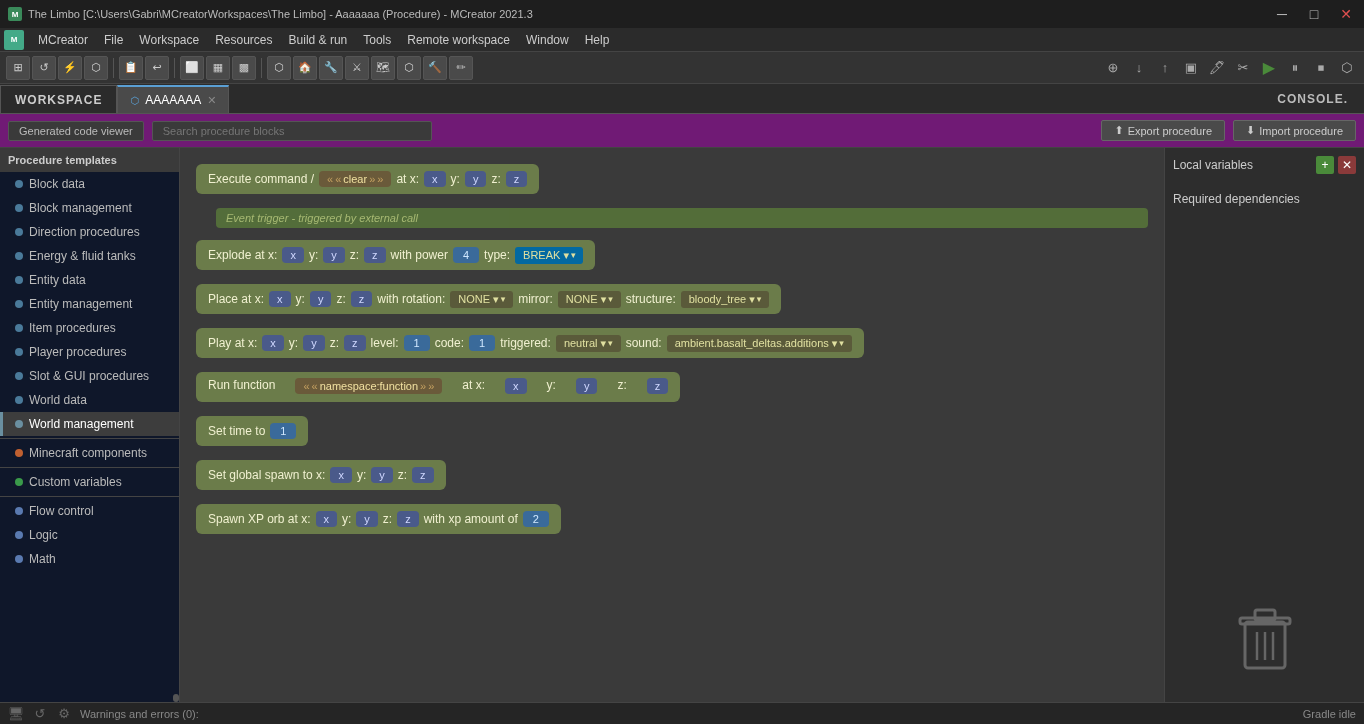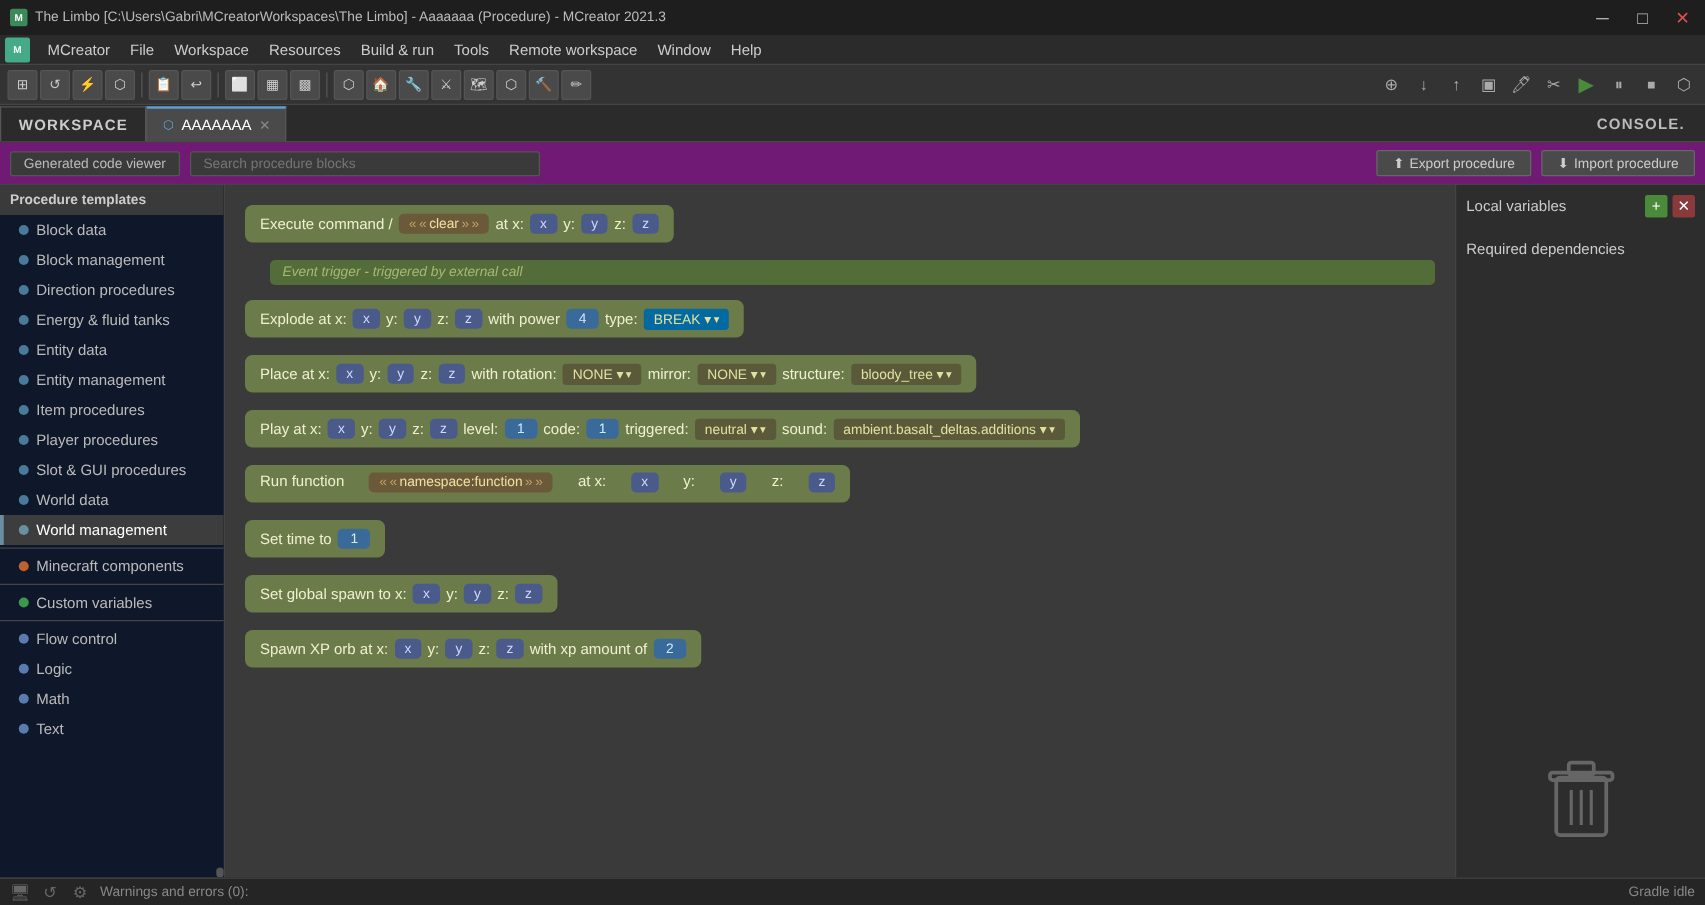--- a/index.html
+++ b/index.html
@@ -564,24 +564,20 @@
       <span>Flow control</span>
     </div>
     <div class="sidebar-item">
       <div class="color-dot" style="background:#5a7ab0;"></div>
       <span>Logic</span>
     </div>
     <div class="sidebar-item">
       <div class="color-dot" style="background:#5a7ab0;"></div>
       <span>Math</span>
     </div>
-    <div class="sidebar-item">
-      <div class="color-dot" style="background:#5a7ab0;"></div>
-      <span>Text</span>
-    </div>
 
     <div style="height:8px;width:6px;background:#555;border-radius:3px;align-self:flex-end;margin-top:auto;margin-right:0;"></div>
   </div>
 
   <div id="workspace-area">
     <div id="blocks-canvas">
 
       <div class="block-row">
         <div class="block-main" style="background:#6b7c4a;border-radius:6px;padding:6px 12px;display:flex;align-items:center;gap:5px;">
           <span class="block-text">Execute command /</span>

